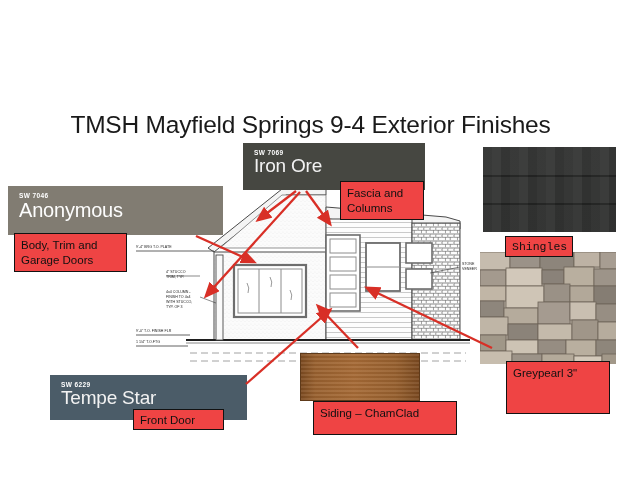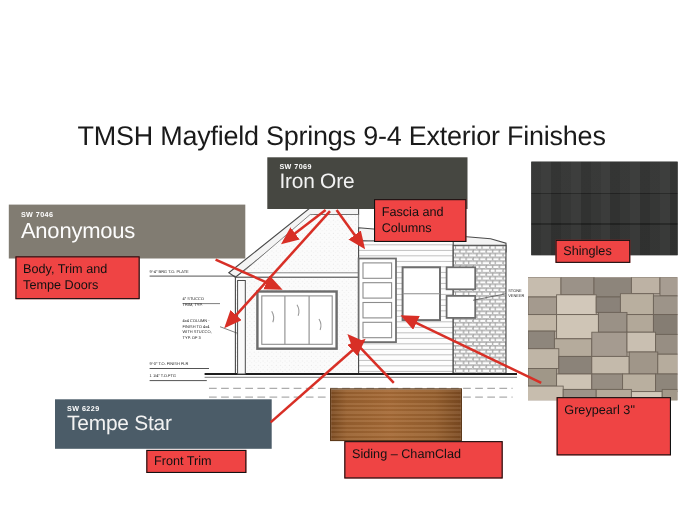--- a/index.html
+++ b/index.html
@@ -33,21 +33,21 @@
   .swatch .nm{
     position:absolute;left:11px;top:14px;
     font-size:19px;color:#f2f2f2;font-weight:400;
     letter-spacing:-0.2px;white-space:nowrap;
   }
 
   #sw-anonymous{left:8px;top:138px;width:215px;height:49px;background:#817c72;}
   #sw-anonymous .nm{color:#fdfdfd;top:13px;font-size:20px;}
   #sw-ironore{left:243px;top:95px;width:182px;height:47px;background:#464741;}
   #sw-ironore .nm{top:12px;}
-  #sw-tempestar{left:50px;top:315px;width:197px;height:45px;background:#4b5c68;}
+  #sw-tempestar{left:50px;top:327px;width:197px;height:45px;background:#4b5c68;}
   #sw-tempestar .nm{top:12px;}
 
   
   .shingle{
     position:absolute;left:483px;top:99px;width:133px;height:85px;
     background:
       linear-gradient(180deg, rgba(255,255,255,0.05) 0 33%, rgba(0,0,0,0.18) 33% 35%, rgba(255,255,255,0.04) 35% 66%, rgba(0,0,0,0.2) 66% 68%, rgba(255,255,255,0.03) 68% 100%),
       repeating-linear-gradient(90deg,#2e2f2e 0 9px,#333433 9px 18px,#292a29 18px 27px),
       #2f302f;
   }
@@ -69,21 +69,21 @@
   
   .callout{
     position:absolute;box-sizing:border-box;
     background:#ef4444;border:1.4px solid #121212;
     font-size:11.5px;color:#111;line-height:1.28;
     padding:4px 6px 3px 6px;
   }
 
   #co-body{left:14px;top:185px;width:113px;height:39px;}
   #co-fascia{left:340px;top:133px;width:84px;height:39px;}
-  #co-shingles{left:505px;top:170px;width:68px;height:21px;padding-top:3px;}
+  #co-shingles{left:505px;top:188px;width:68px;height:21px;padding-top:3px;font-family:Liberation Mono, monospace;}
   #co-frontdoor{left:133px;top:361px;width:91px;height:21px;padding-top:3px;}
   #co-siding{left:313px;top:353px;width:144px;height:34px;padding-top:4px;}
   #co-stone{left:506px;top:313px;width:104px;height:53px;padding-top:4px;}
 
   
   .plan{position:absolute;left:130px;top:95px;width:360px;height:230px;}
   .plan svg{display:block;}
 
   
   .arrows{position:absolute;left:0;top:0;width:621px;height:480px;pointer-events:none;}
@@ -278,34 +278,34 @@
       <line x1="492" y1="300" x2="367" y2="240"></line>
 
       <line x1="358" y1="300" x2="318" y2="258"></line>
 
       <line x1="246" y1="336" x2="330" y2="262"></line>
     </g>
   </svg>
 
   <div class="callout" id="co-body">
     <div>Body, Trim and</div>
-    <div>Tempe Doors</div>
+    <div>Garage Doors</div>
   </div>
 
   <div class="callout" id="co-fascia">
     <div>Fascia and</div>
     <div>Columns</div>
   </div>
 
   <div class="callout" id="co-shingles">
     <div>Shingles</div>
   </div>
 
   <div class="callout" id="co-frontdoor">
-    <div>Front Trim</div>
+    <div>Front Door</div>
   </div>
 
   <div class="callout" id="co-siding">
     <div>Siding – ChamClad</div>
   </div>
 
   <div class="callout" id="co-stone">
     <div>Greypearl 3"</div>
   </div>
 

